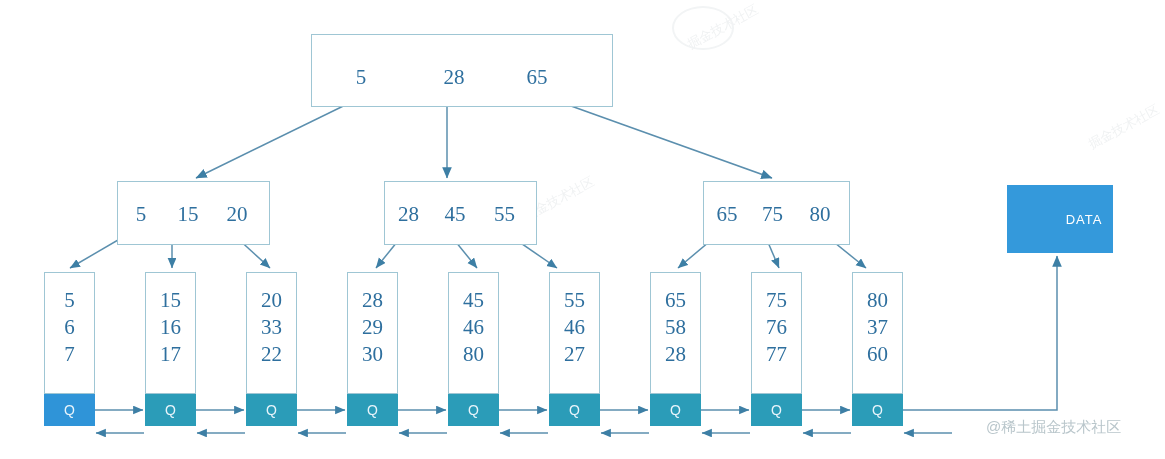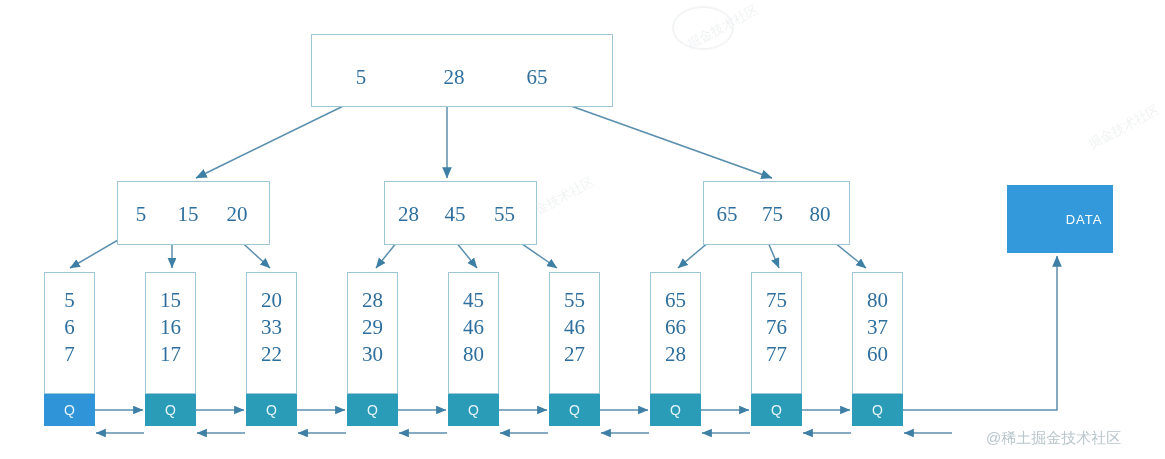--- a/index.html
+++ b/index.html
@@ -65,21 +65,20 @@
     font-size:13px;
     letter-spacing:1px;
     font-family:"Liberation Sans", sans-serif;
   }
   .watermark-br{
     position:absolute;
     color:#b9c6cb;
     font-size:15px;
     font-family:"Liberation Sans", sans-serif;
     white-space:nowrap;
-    margin-top:11px;
   }
   .wm-ghost{
     position:absolute;
     color:#f0f2f3;
     font-size:13px;
     font-family:"Liberation Sans", sans-serif;
     white-space:nowrap;
     transform:rotate(-28deg);
     pointer-events:none;
   }
@@ -205,21 +204,21 @@
     <div class="val">46</div>
     <div class="val">80</div>
   </div>
   <div class="leaf" style="left:549px;top:272px;width:51px;height:122px;">
     <div class="val">55</div>
     <div class="val">46</div>
     <div class="val">27</div>
   </div>
   <div class="leaf" style="left:650px;top:272px;width:51px;height:122px;">
     <div class="val">65</div>
-    <div class="val">66</div>
+    <div class="val">58</div>
     <div class="val">28</div>
   </div>
   <div class="leaf" style="left:751px;top:272px;width:51px;height:122px;">
     <div class="val">75</div>
     <div class="val">76</div>
     <div class="val">77</div>
   </div>
   <div class="leaf" style="left:852px;top:272px;width:51px;height:122px;">
     <div class="val">80</div>
     <div class="val">37</div>

